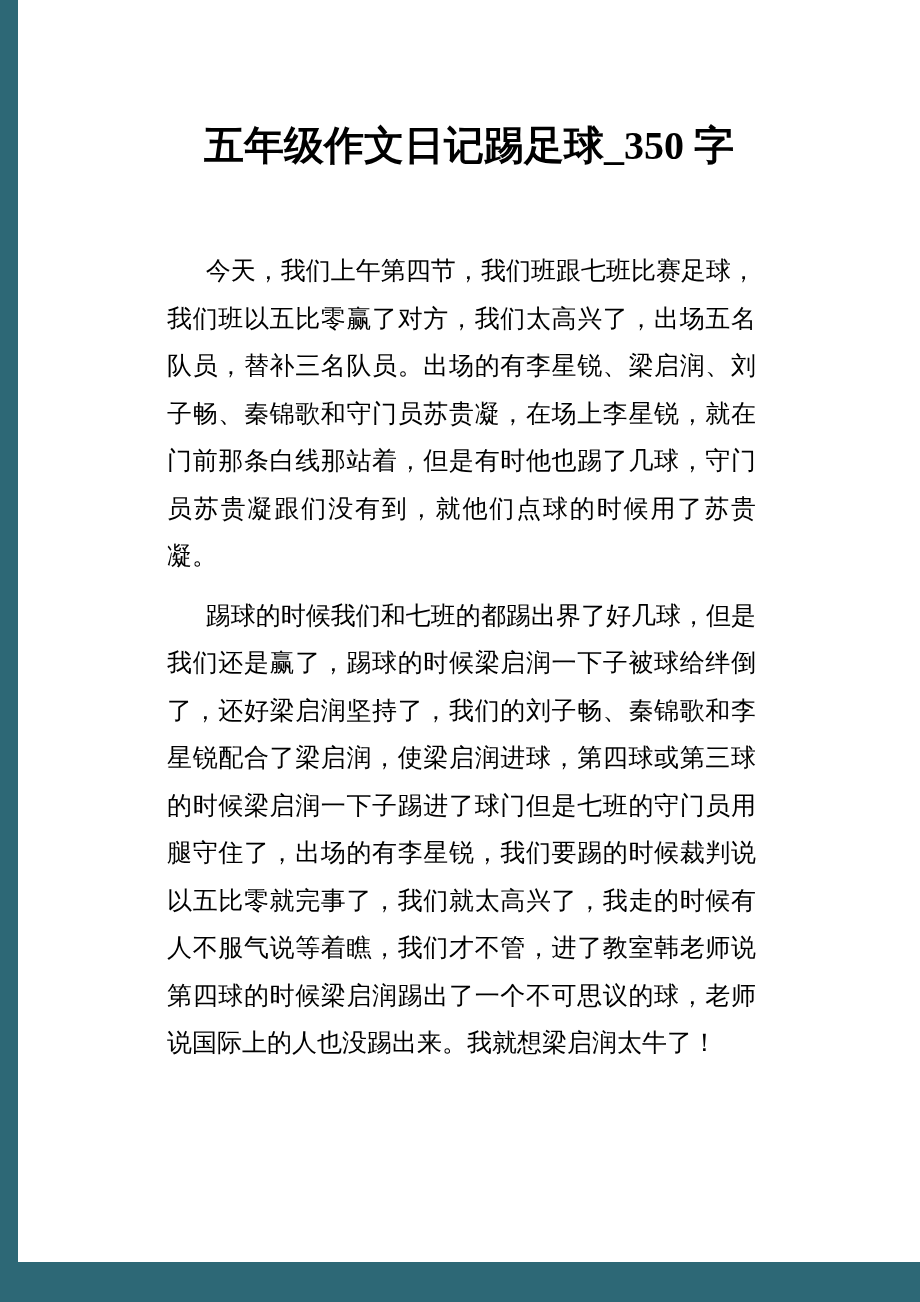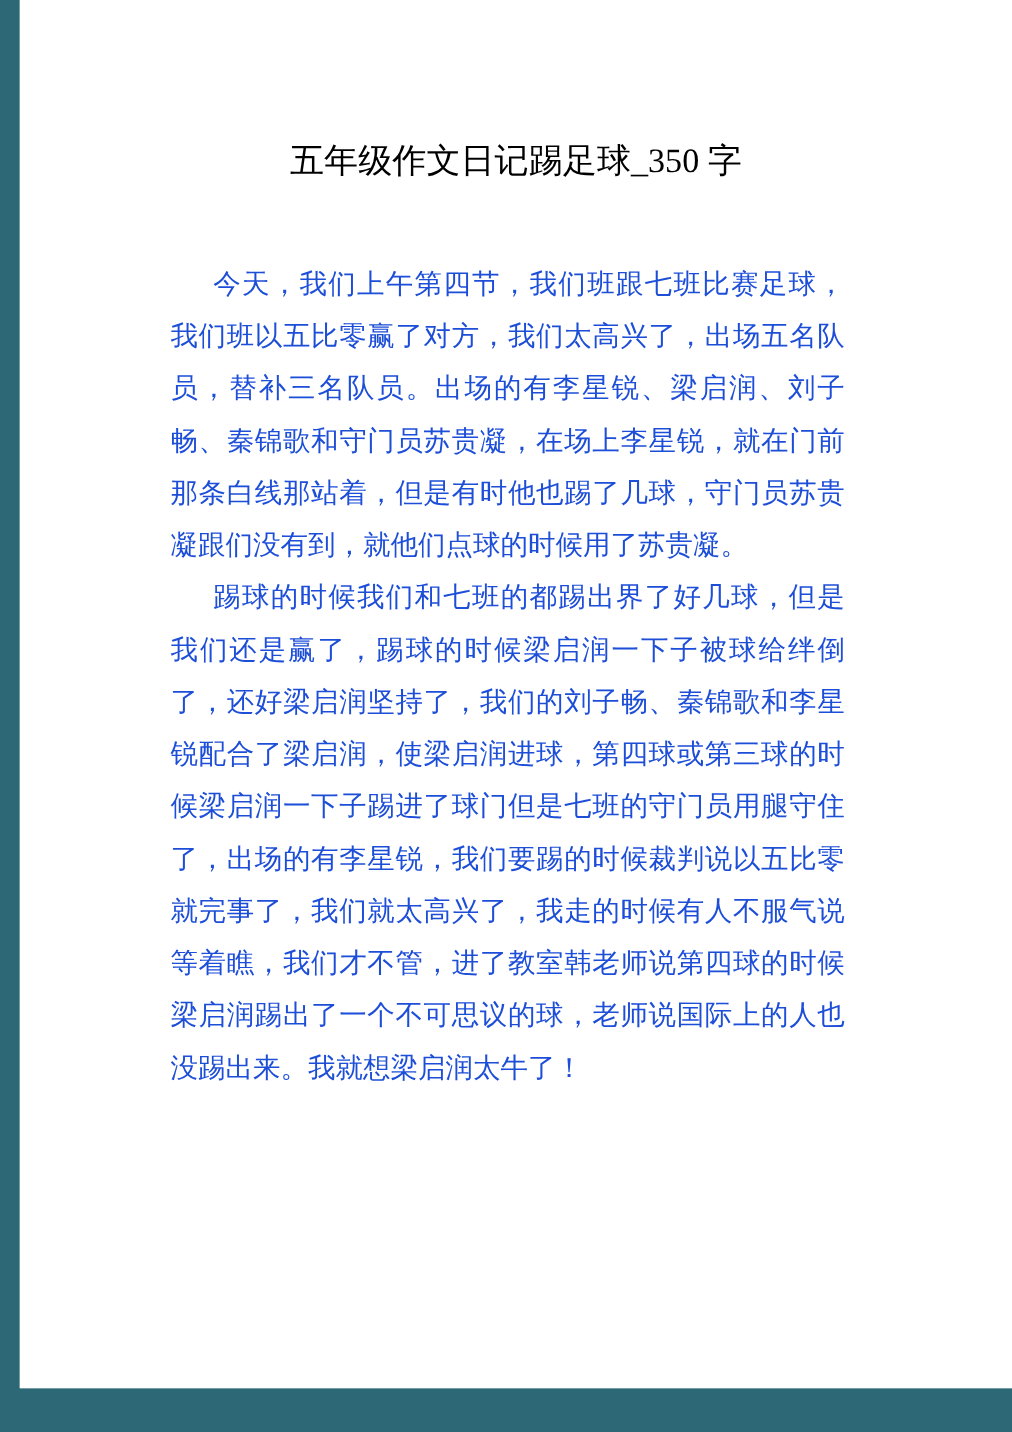--- a/index.html
+++ b/index.html
@@ -39,42 +39,42 @@
     height: 1262px;
     background: #ffffff;
   }
   .doc-title {
     position: absolute;
     top: 122px;
     left: 0;
     width: 902px;
     margin: 0;
     text-align: center;
-    font-size: 31px;
-    font-weight: normal;
+    font-size: 40px;
+    font-weight: bold;
     line-height: 48px;
     color: #000000;
     letter-spacing: 0px;
     white-space: nowrap;
   }
   .doc-body {
     position: absolute;
     top: 235px;
     left: 137px;   
     width: 613px;
     color: #1f1f1f;
   }
   .doc-body p {
-    margin: 0;
+    margin: 12px;
     font-size: 25px;
     line-height: 47.5px;
     text-align: justify;
     text-indent: 1.55em;
     letter-spacing: 0px;
-    color: #1d4ed8;
+    color: #000000;
   }
 </style>
 </head>
 <body>
 
 <div class="canvas">
   <div class="strip-left" style="background: rgb(45, 104, 118);"></div>
   <div class="strip-bottom" style="background: rgb(45, 104, 118);"></div>
   <div class="page">
     <h1 class="doc-title">五年级作文日记踢足球_350 字</h1>

